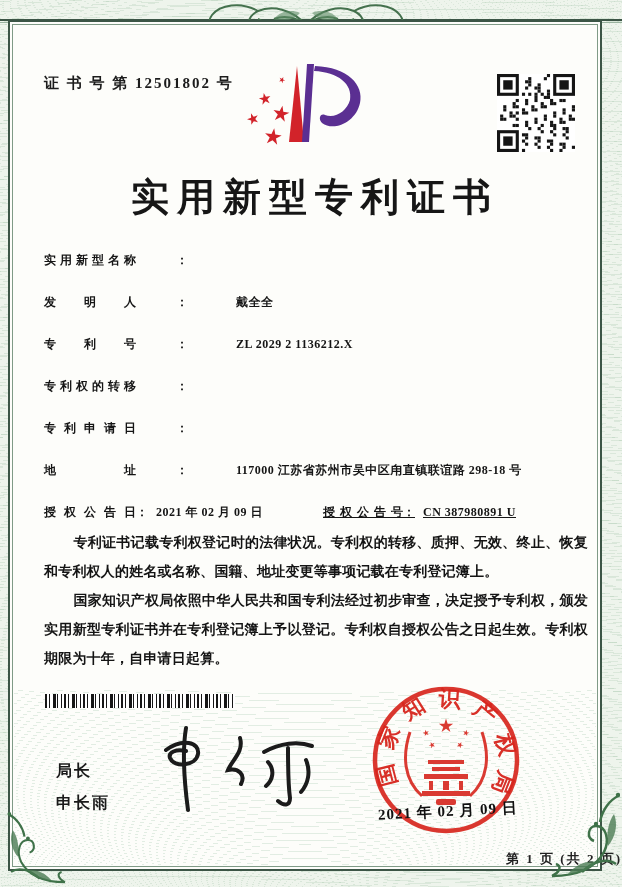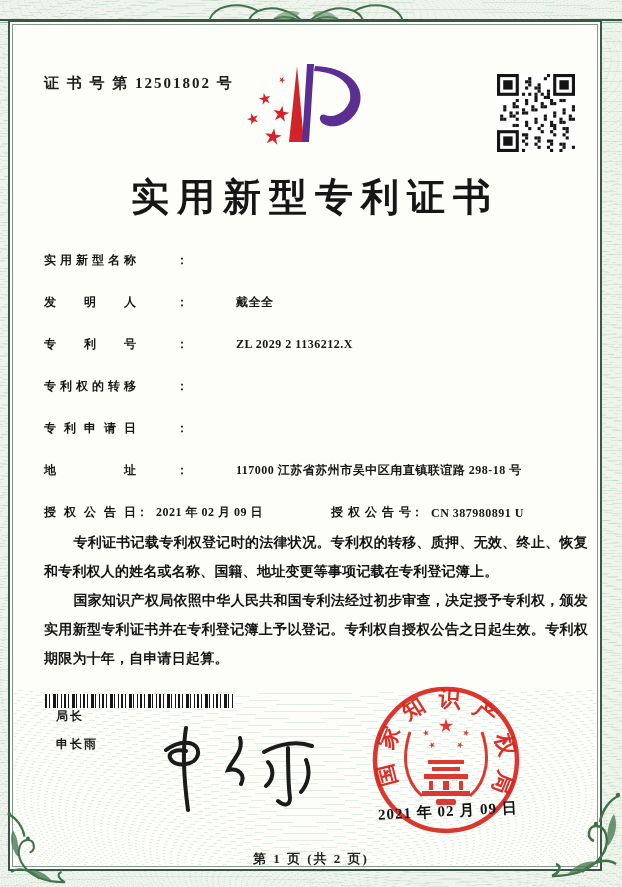--- a/index.html
+++ b/index.html
@@ -22,35 +22,35 @@
   .qr{position:absolute;left:497px;top:74px;background:#fff;}
   .title{position:absolute;left:0;top:172px;width:622px;text-align:center;
     font-size:38px;font-weight:700;letter-spacing:8px;color:#161616;padding-left:8px;box-sizing:border-box;}
   .fields{position:absolute;left:44px;top:252px;right:28px;}
   .row{display:flex;align-items:baseline;height:22px;margin-bottom:20px;
     font-size:12px;font-weight:700;color:#151515;gap:40px;}
   .lbl{display:inline-block;width:92px;text-align:justify;text-align-last:justify;}
   .colon{display:inline-block;margin-right:8px;}
   .val{letter-spacing:.5px;white-space:nowrap;}
   .grant{margin-top:0;}
-  .pair{display:inline-flex;align-items:flex-end;}
-  .pair2{margin-left:28px;}
+  .pair{display:inline-flex;align-items:center;}
+  .pair2{margin-left:20px;text-decoration:underline;}
   .pair2 .lbl{width:80px;}
   .paras{position:absolute;left:44px;top:528px;width:544px;color:#141414;}
   .paras p{margin:0;font-size:14px;line-height:29px;font-weight:700;letter-spacing:.2px;
     text-indent:2.1em;text-align:justify;}
   .barcode{position:absolute;left:45px;top:694px;width:190px;height:14px;
     background:repeating-linear-gradient(90deg,#161616 0 2px,#fff 2px 4px,#161616 4px 5px,#fff 5px 8px,#161616 8px 11px,#fff 11px 12px,#161616 12px 13px,#fff 13px 16px,#161616 16px 17px,#fff 17px 19px);}
-  .signer{position:absolute;left:56px;top:708px;font-size:12px;font-weight:700;color:#1a1a1a;}
+  .signer{position:absolute;left:56px;top:761px;font-size:16px;font-weight:700;color:#1a1a1a;}
   .signer div{margin-bottom:11px;letter-spacing:2px;}
   .signature{position:absolute;left:148px;top:722px;}
   .seal{position:absolute;left:366px;top:680px;}
   .seal-date{position:absolute;left:378px;top:802px;font-size:15px;font-weight:700;color:#111;
     letter-spacing:1px;transform:rotate(-3deg);}
-  .footer{position:absolute;left:0;top:850px;width:622px;text-align:center;
+  .footer{position:absolute;left:0;top:850px;width:622px;text-align:right;
     font-size:13px;font-weight:600;color:#222;letter-spacing:2px;}
   .corner{position:absolute;}
   .corner-right{left:548px;top:788px;}
   .corner-left{left:2px;top:808px;}
   .top-ornament{position:absolute;left:176px;top:1px;}
 </style>
 </head>
 <body>
 
 <div class="page">

